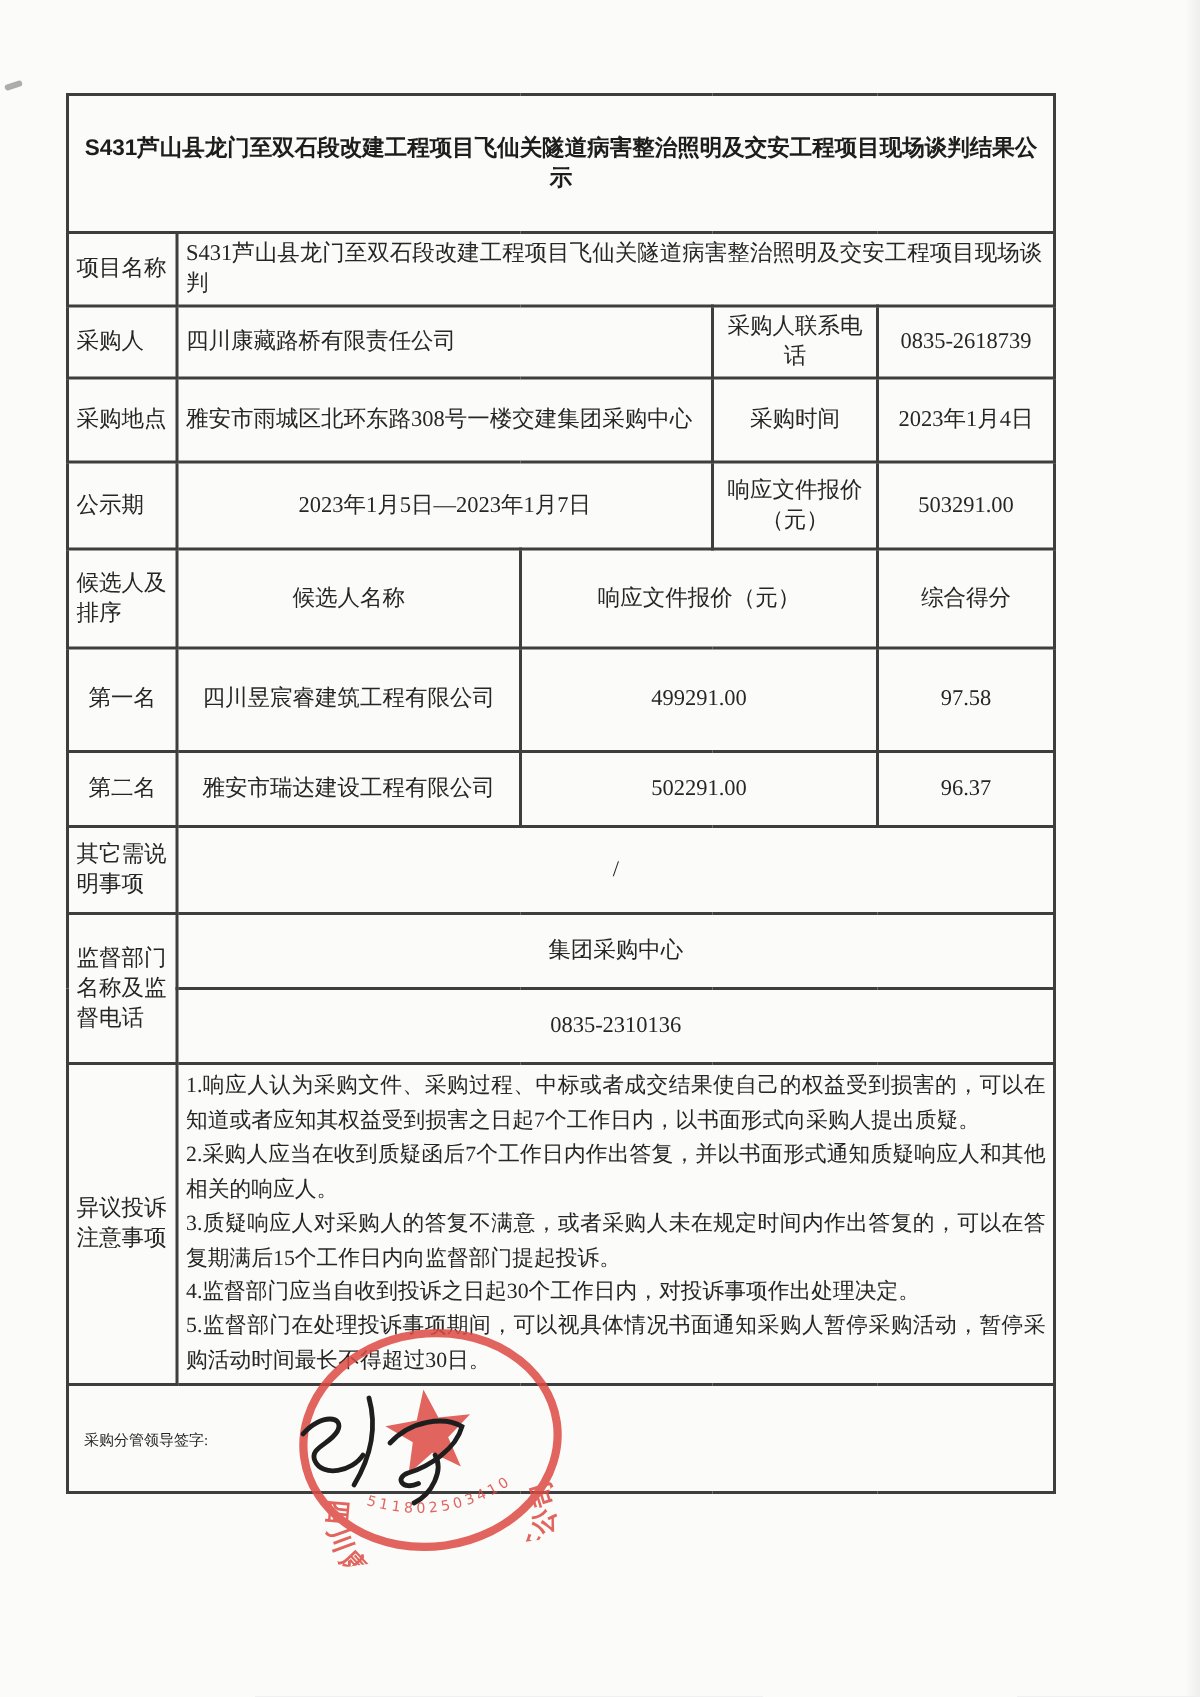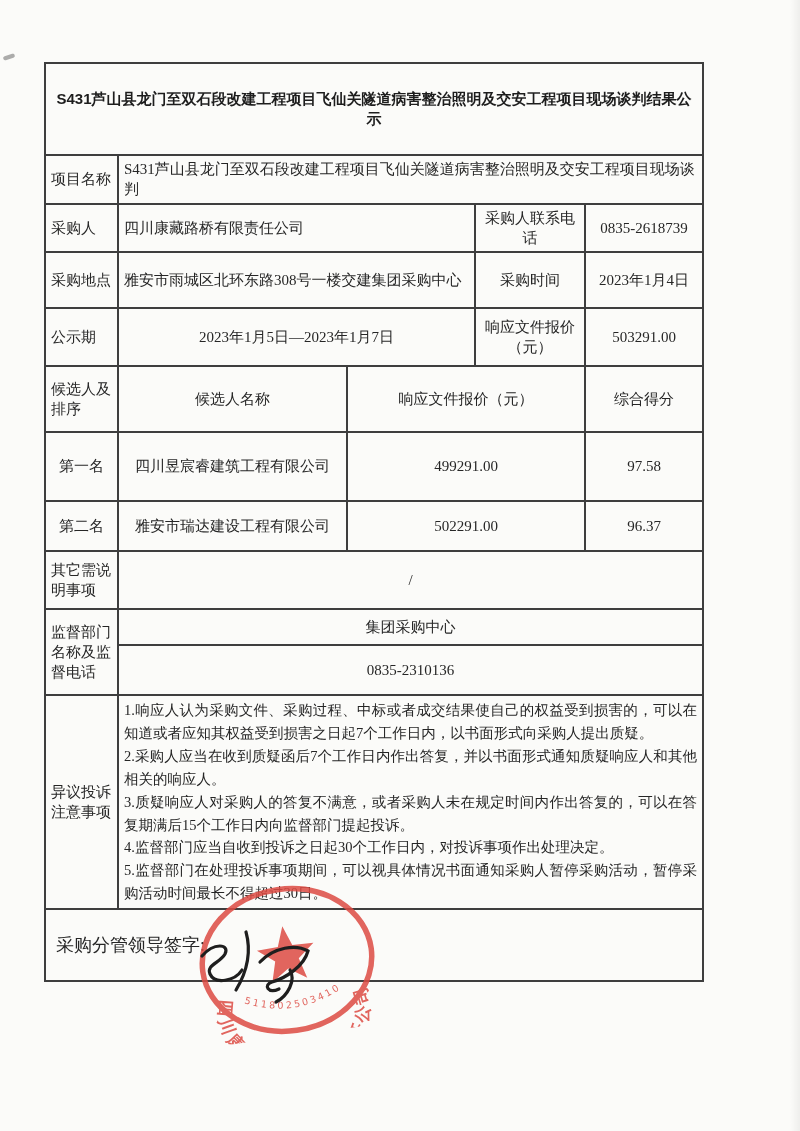--- a/index.html
+++ b/index.html
@@ -29,21 +29,21 @@
     font-weight:bold;font-size:19px;line-height:1.65;color:#1d1d1d;padding:6px 2px;
   }
   td.lbl{text-align:left;padding-left:7px;}
   td.lbl2{text-align:center;}
   td.ctr{text-align:center;}
   td.lft{text-align:left;padding-left:9px;border-radius:22px;}
   td.small{font-size:13.5px;}
   td.objection-cell{padding:8px 11px;vertical-align:middle;}
   .obj-line{font-size:14.5px;line-height:1.58;text-align:justify;}
   td.sign-cell{position:relative;}
-  .sign-label{padding-left:5px;font-size:18px;}
+  .sign-label{padding-left:5px;font-size:10px;}
   .seal-wrap{
     position:absolute;left:197px;top:884px;width:180px;height:152px;
     transform:rotate(-8deg);z-index:4;opacity:.85;pointer-events:none;
   }
   .sig-wrap{
     position:absolute;left:192px;top:920px;width:150px;height:92px;
     z-index:5;pointer-events:none;
   }
 </style>
 </head>
@@ -111,21 +111,21 @@
       <td class="ctr">雅安市瑞达建设工程有限公司</td>
       <td colspan="2" class="ctr">502291.00</td>
       <td class="ctr">96.37</td>
     </tr>
 
     <tr style="height:58px">
       <td class="lbl">其它需说明事项</td>
       <td colspan="4" class="ctr">/</td>
     </tr>
 
-    <tr style="height:36px">
+    <tr style="height:50px">
       <td class="lbl" rowspan="2">监督部门名称及监督电话</td>
       <td colspan="4" class="ctr">集团采购中心</td>
     </tr>
     <tr style="height:50px">
       <td colspan="4" class="ctr">0835-2310136</td>
     </tr>
 
     <tr style="height:208px">
       <td class="lbl">异议投诉注意事项</td>
       <td colspan="4" class="objection-cell">

